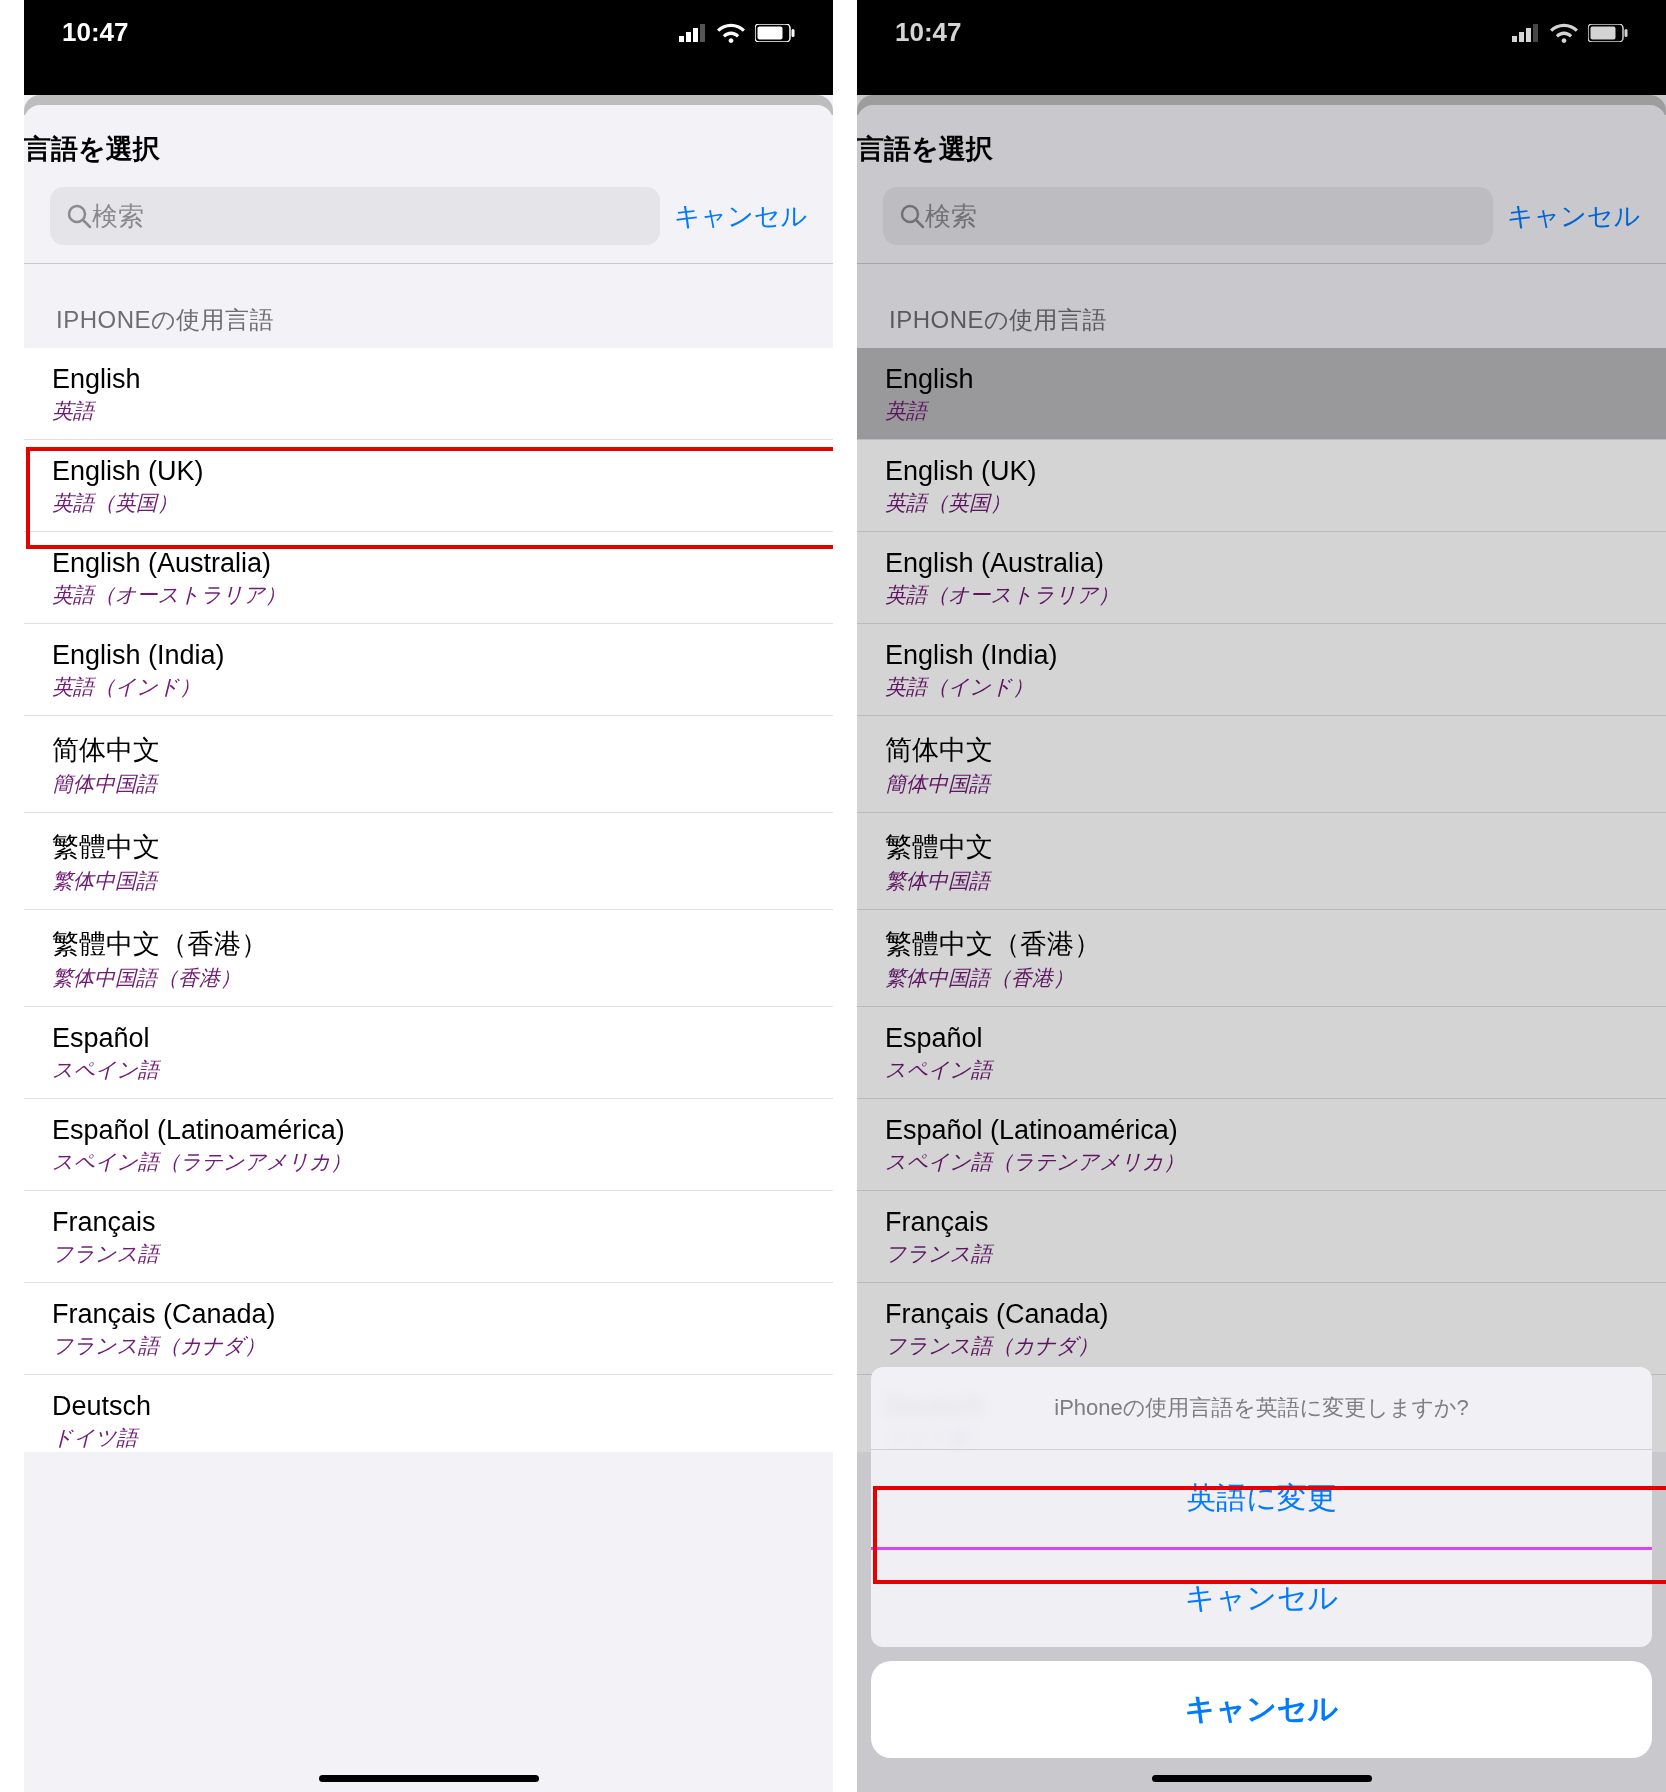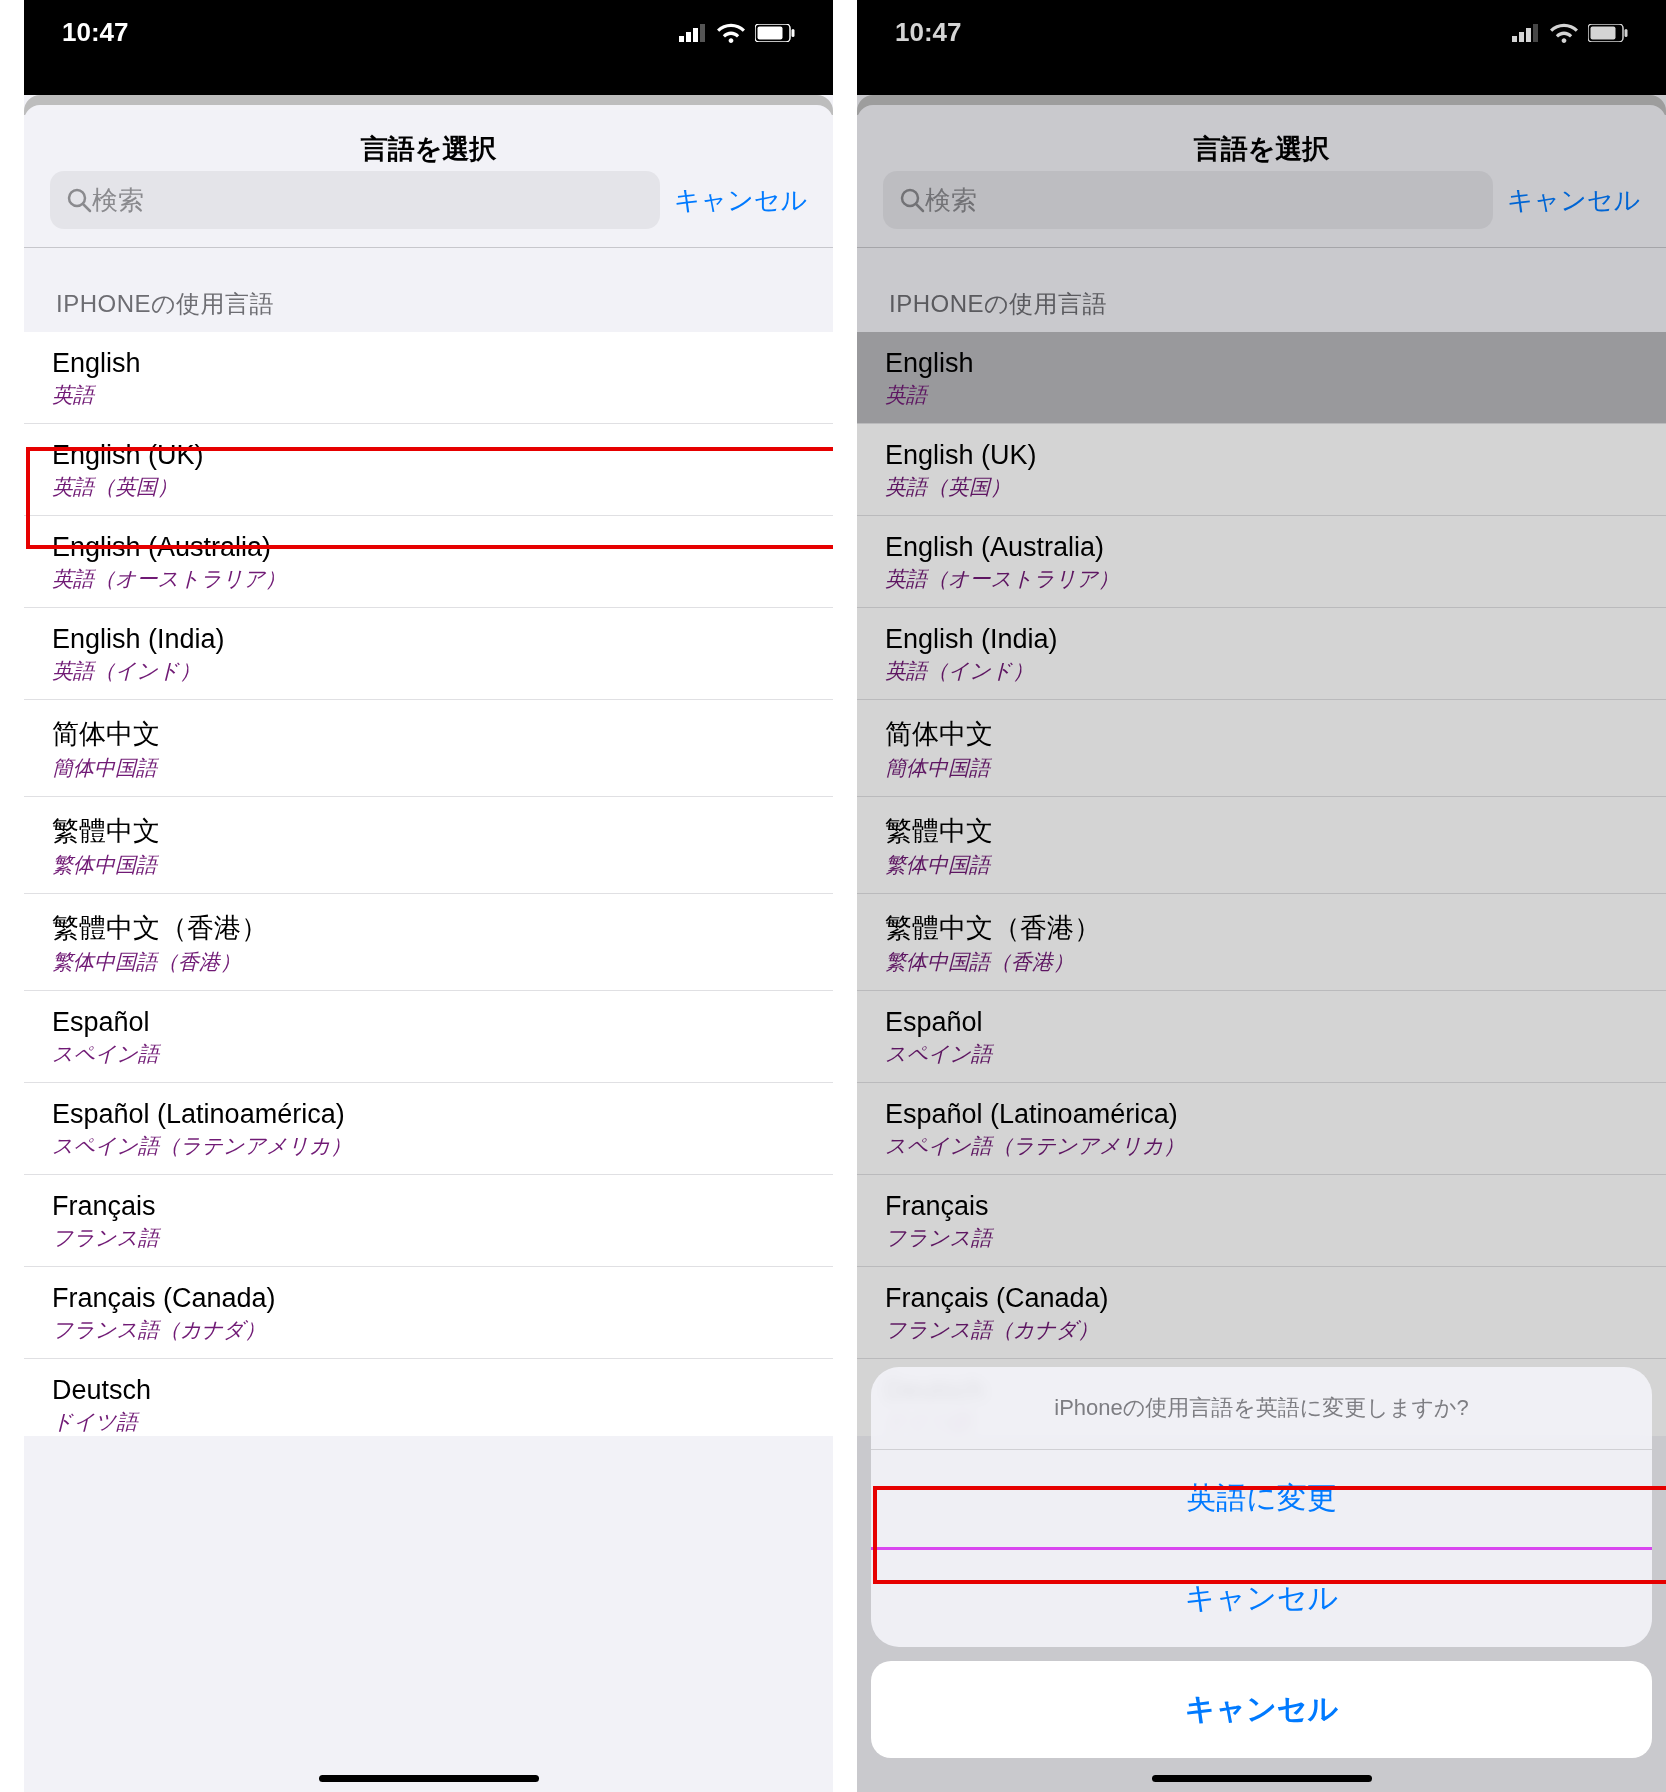--- a/index.html
+++ b/index.html
@@ -4,38 +4,38 @@
 <style>
   * { margin: 0; padding: 0; box-sizing: border-box; font-family: -apple-system, "Helvetica Neue", Helvetica, Arial, sans-serif; }
   body { background: #fff; width: 1666px; height: 1792px; overflow: hidden; }
   .screens { display: flex; width: 100%; height: 100%; }
   .screen { position: relative; width: 50%; height: 100%; overflow: hidden; background: #f2f2f7; margin-left: 24px; }
   .screen-right .dimmer { position: absolute; inset: 0; background: rgba(0,0,0,0.17); z-index: 5; }
   .status-bar { background: #000; color: #fff; height: 95px; display: flex; align-items: center; justify-content: space-between; padding: 0 38px 30px 38px; font-size: 26px; font-weight: 600; }
   .status-icons { display: flex; align-items: center; gap: 10px; }
   .modal-handle { position: absolute; top: 95px; left: 0; right: 0; height: 20px; background: #bdbdbd; border-radius: 16px 16px 0 0; }
   .sheet { position: relative; background: #f2f2f7; margin-top: 10px; border-radius: 16px 16px 0 0; height: calc(100% - 105px); overflow: hidden; }
-  .sheet-header { text-align: center; padding: 26px 0 4px; font-size: 27px; font-weight: 600; }
+  .sheet-header { text-align: left; padding: 26px 0 20px; font-size: 27px; font-weight: 600; }
   .search-row { display: flex; align-items: center; padding: 0 26px 18px 26px; gap: 14px; }
   .search-box { flex: 1; background: #e4e4e9; border-radius: 14px; height: 58px; display: flex; align-items: center; padding: 0 16px; gap: 0; }
   .search-box .icon { color: #8a8a8e; }
   .search-box .placeholder { color: #8a8a8e; font-size: 26px; }
   .cancel-link { color: #007aff; font-size: 26px; }
   .divider { height: 1px; background: #c7c7cc; }
   .section-header { color: #6d6d72; font-size: 24px; padding: 40px 32px 12px 32px; letter-spacing: 0.5px; }
   .lang-list { background: #fff; }
   .lang-item { padding: 16px 32px 14px 28px; border-bottom: 1px solid #e0e0e3; position: relative; }
   .lang-item:last-child { border-bottom: none; padding-bottom: 0; }
   .lang-item .primary { font-size: 27px; color: #000; margin-bottom: 2px; }
   .lang-item .secondary { font-size: 21px; color: #701a75; font-style: italic; }
   .screen-right .lang-item.selected { background: #b8b8bc; }
   .red-box { position: absolute; border: 4px solid #e60000; z-index: 20; pointer-events: none; }
   .home-indicator { position: absolute; bottom: 10px; left: 50%; transform: translateX(-50%); width: 220px; height: 7px; background: #000; border-radius: 4px; z-index: 30; }
   .action-overlay { position: absolute; left: 0; right: 0; bottom: 0; z-index: 10; padding: 0 14px 34px 14px; }
-  .action-sheet { background: rgba(242,242,247,0.92); backdrop-filter: blur(6px); border-radius: 28px; overflow: hidden; }
+  .action-sheet { background: rgba(242,242,247,0.92); backdrop-filter: blur(6px); border-radius: 12px; overflow: hidden; }
   .action-title { text-align: center; color: #7d7d82; font-size: 22px; padding: 26px 20px; border-bottom: 1px solid #d0d0d4; }
   .action-btn { text-align: center; color: #007aff; font-size: 30px; padding: 28px 0; border-bottom: 3px solid #d946ef; position: relative; }
   .action-btn:last-child { border-bottom: none; }
   .action-cancel { background: #fff; border-radius: 20px; margin-top: 14px; text-align: center; color: #007aff; font-size: 30px; font-weight: 600; padding: 28px 0; }
   svg { display: block; }
 </style>
 </head>
 <body>
 
 <div class="screens">

